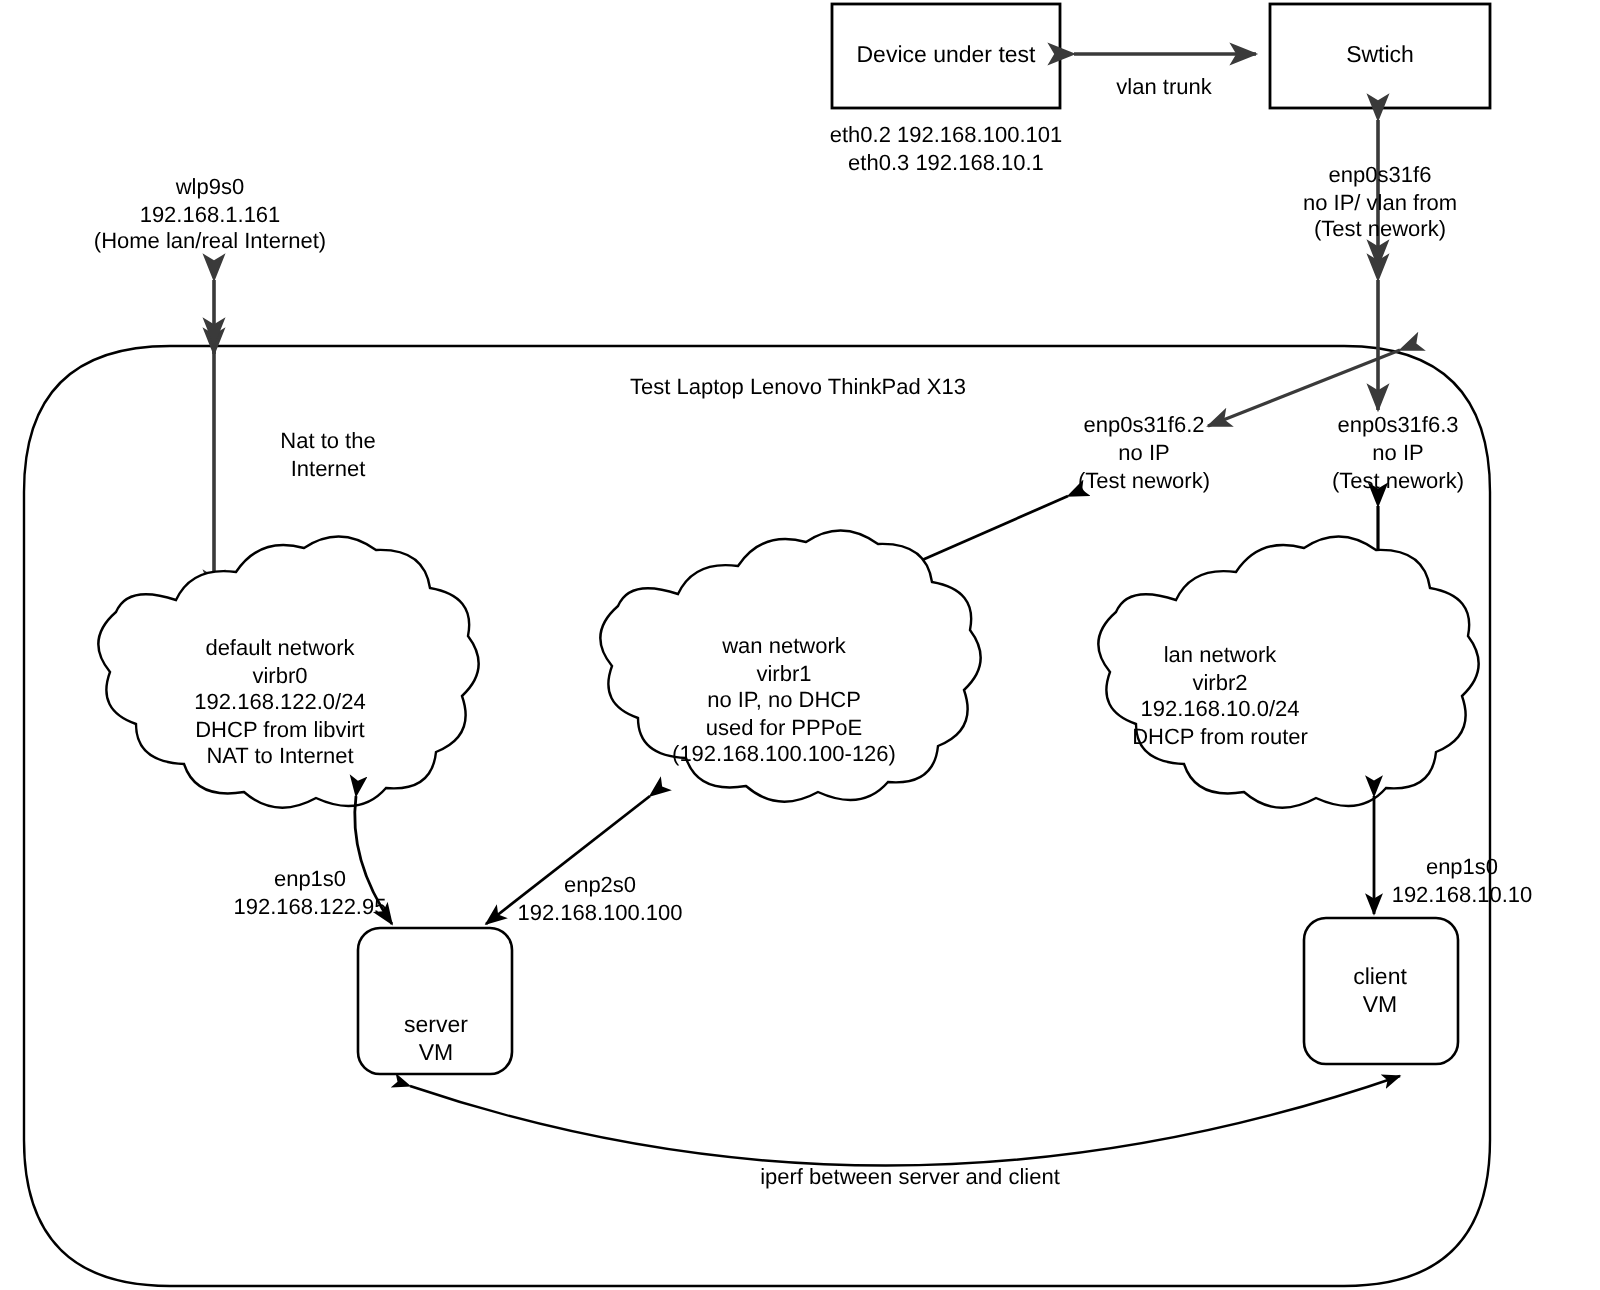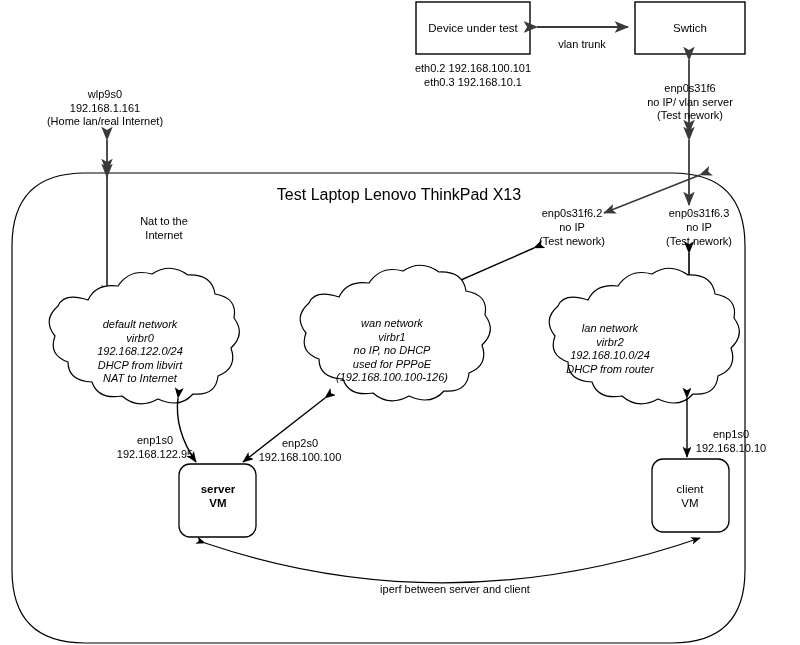--- a/index.html
+++ b/index.html
@@ -44,21 +44,20 @@
     transform: translate(-50%, -50%);
   }
   .cloudtext {
     position: absolute;
     font-size: 11px;
     text-align: center;
     color: #000;
     white-space: pre;
     line-height: 13.5px;
     transform: translate(-50%, -50%);
-    font-style: italic;
   }
 </style>
 </head>
 <body>
 
 <div id="canvas">
 
   <svg class="layer" viewBox="0 0 800 645" xmlns="http://www.w3.org/2000/svg">
     <defs>
       <marker id="ah" markerWidth="9" markerHeight="9" refX="7.4" refY="3.2" orient="auto" markerUnits="strokeWidth">
@@ -126,31 +125,31 @@
   <div class="boxlabel" style="left:473px; top:16px;margin-top:12px;">Device under test</div>
 
   <div class="boxlabel" style="left:690px; top:28px;">Swtich</div>
 
   <div class="lbl c" style="left:582px; top:6px;margin-top:32px;">vlan trunk</div>
 
   <div class="lbl c" style="left:473px; top:62px;text-align:center;">eth0.2 192.168.100.101
 eth0.3 192.168.10.1</div>
 
   <div class="lbl c" style="left:690px; top:82px;">enp0s31f6
-no IP/ vlan server
+no IP/ vlan from
 (Test nework)</div>
 
   <div class="lbl c" style="left:105px; top:88px;">wlp9s0
 192.168.1.161
 (Home lan/real Internet)</div>
 
   <div class="lbl c" style="left:116px; top:215px;margin-left:48px;">Nat to the
 Internet</div>
 
-  <div class="lbl c" style="left:399px; top:188px; font-size:16px;text-align:right;">Test Laptop Lenovo ThinkPad X13</div>
+  <div class="lbl c" style="left:399px; top:188px; font-size:11px;text-align:right;">Test Laptop Lenovo ThinkPad X13</div>
 
   <div class="lbl c" style="left:572px; top:207px;">enp0s31f6.2</div>
   <div class="lbl c" style="left:572px; top:221px;">no IP
 (Test nework)</div>
 
   <div class="lbl c" style="left:699px; top:207px;text-align:right;">enp0s31f6.3</div>
   <div class="lbl c" style="left:699px; top:221px;">no IP
 (Test nework)</div>
 
   <div class="cloudtext" style="left:140px; top:352px;">default network
@@ -172,21 +171,21 @@
 
   <div class="lbl c" style="left:155px; top:434px;">enp1s0
 192.168.122.95</div>
 
   <div class="lbl c" style="left:300px; top:437px;">enp2s0
 192.168.100.100</div>
 
   <div class="lbl c" style="left:731px; top:428px;">enp1s0
 192.168.10.10</div>
 
-  <div class="boxlabel" style="left:218px; top:496px;font-weight:bold;">server
+  <div class="boxlabel" style="left:218px; top:520px;">server
 VM</div>
 
   <div class="boxlabel" style="left:690px; top:496px;">client
 VM</div>
 
   <div class="lbl c" style="left:455px; top:583px;">iperf between server and client</div>
 
 </div>
 
 </body></html>

